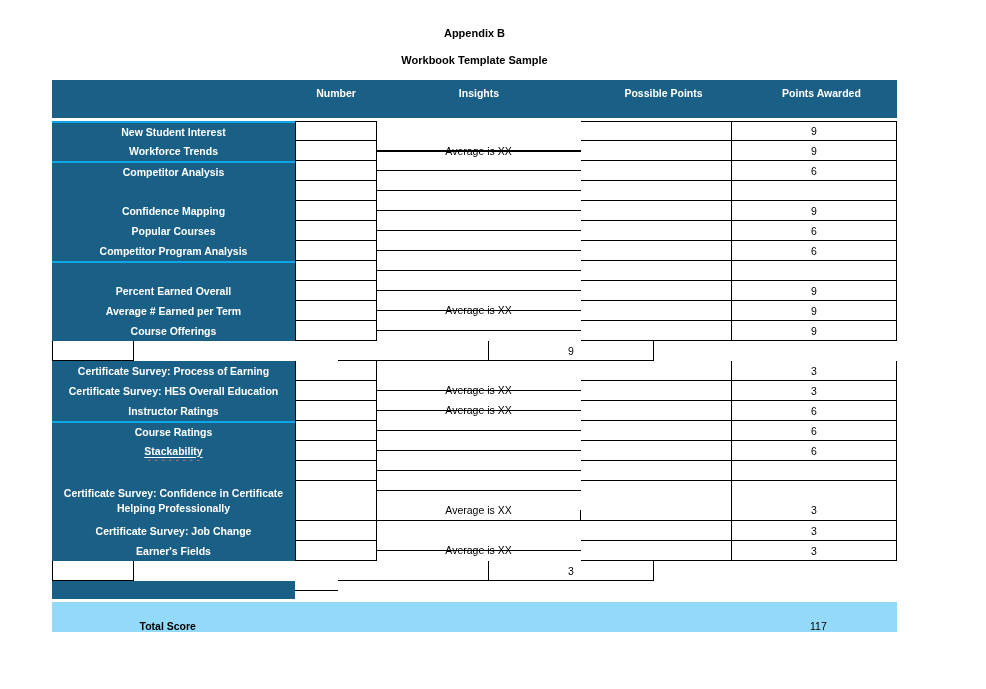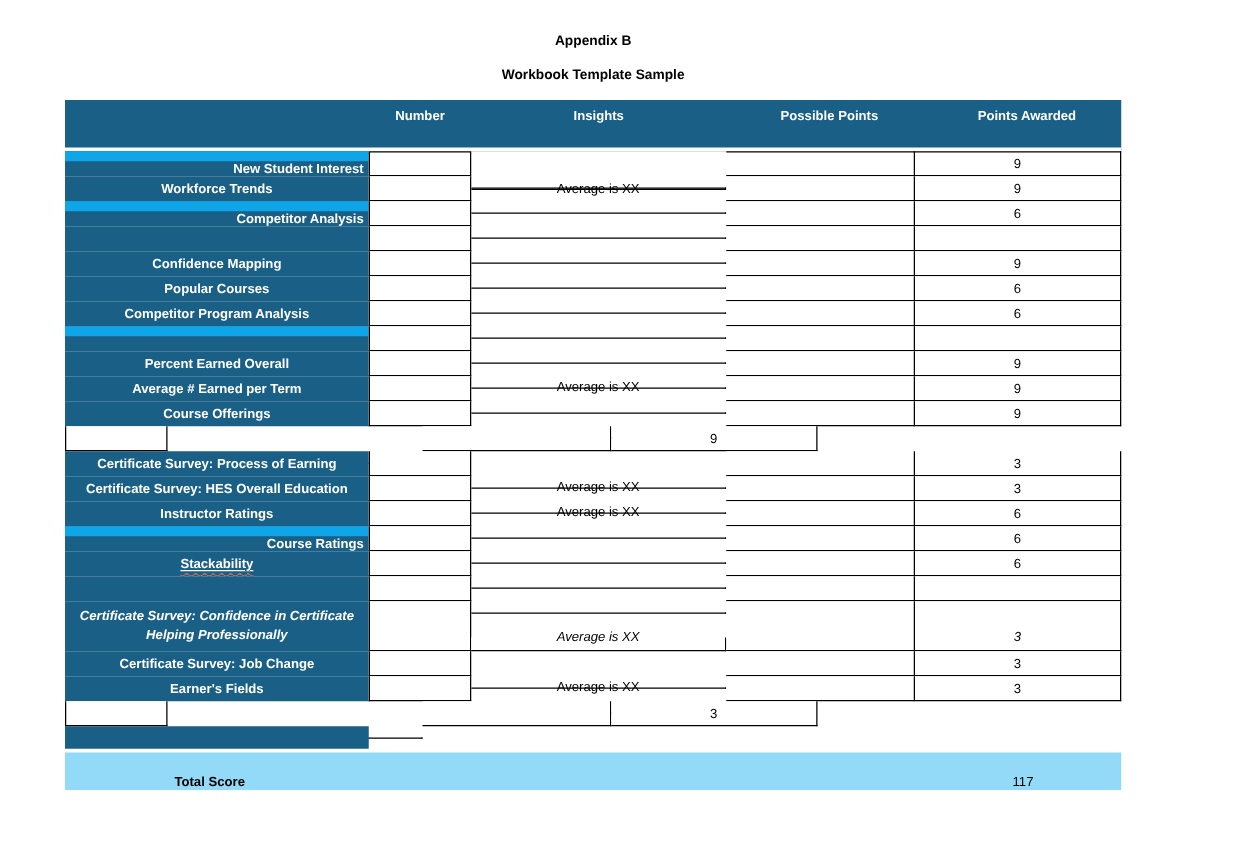--- a/index.html
+++ b/index.html
@@ -19,26 +19,26 @@
                  border-bottom:3px solid #fff; color:#fff; font-weight:bold;
                  font-size:10.5px; }
   .hspacer { width:243px; }
   .hcell { text-align:center; padding-top:7px; box-sizing:border-box; }
   .hc-number   { width:82px; }
   .hc-insights { width:204px; }
   .hc-points   { width:151px; }
   .hc-possible { width:165px; }
 
   .row { display:flex; height:20px; }
-  .row.tall { height:40px;font-style:italic; }
+  .row.tall { height:40px; }
   .scell { width:243px; background:var(--teal); color:#fff; font-weight:bold;
            font-size:10.5px; line-height:15px; display:flex; align-items:center;
            justify-content:center; text-align:center; box-sizing:border-box;
            padding:0 4px; }
-  .row.new-section .scell { border-top:8px solid #0ea5e9;justify-content:flex-end; }
+  .row.new-section .scell { border-top:2px solid #0ea5e9; }
   .gcell { box-sizing:border-box; background:#fff; font-size:10.5px;
            border-right:1px solid #000; border-bottom:1px solid #000;
            display:flex; align-items:center; justify-content:center; }
   .gc-number   { width:82px; border-left:1px solid #000; }
   .gc-insights { width:204px;margin-top:29px; }
   .gc-points   { width:151px; }
   .gc-possible { width:165px; }
   #body-rows .row:first-child .gcell { border-top:1px solid #000; }
   .row.tall .gcell { align-items:flex-end; padding-bottom:4px; }
 

